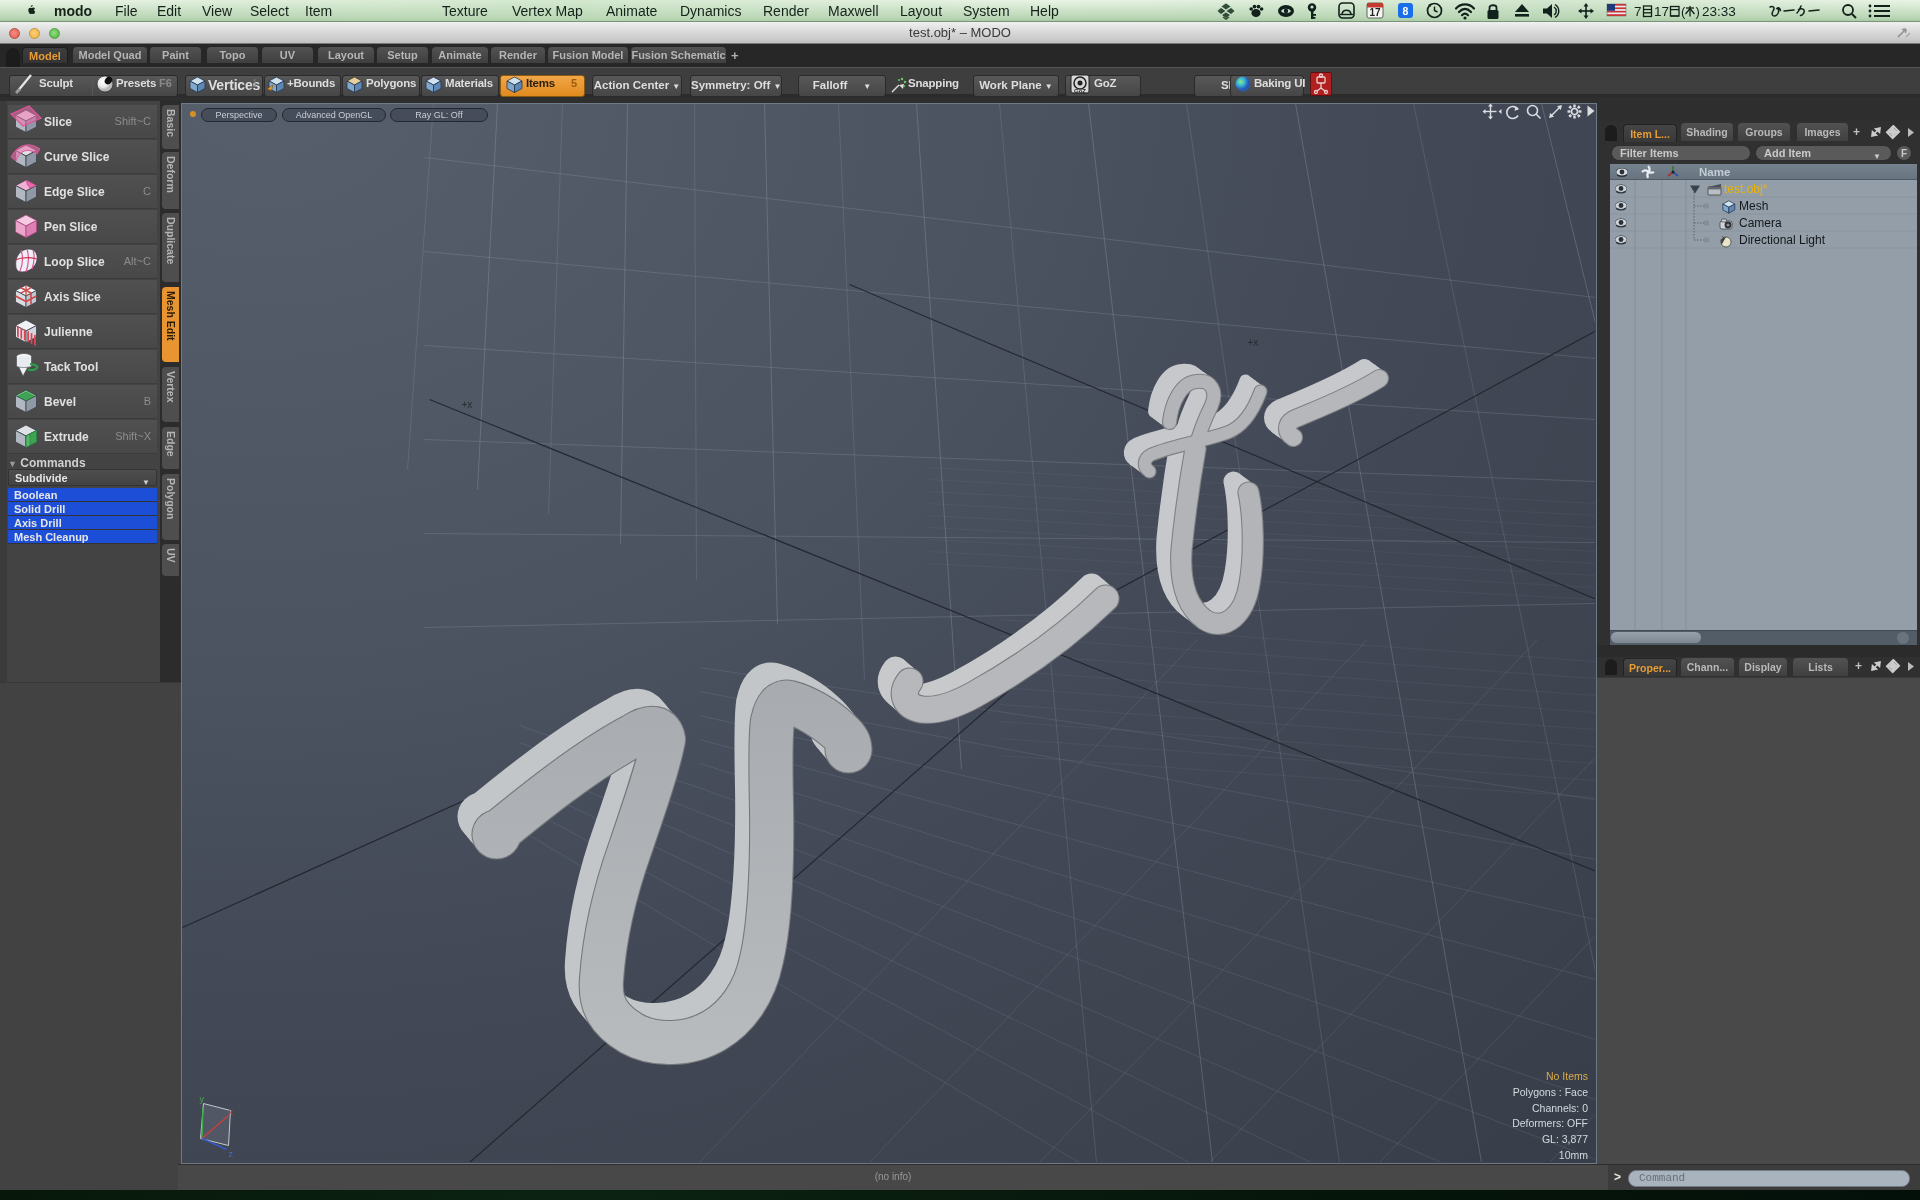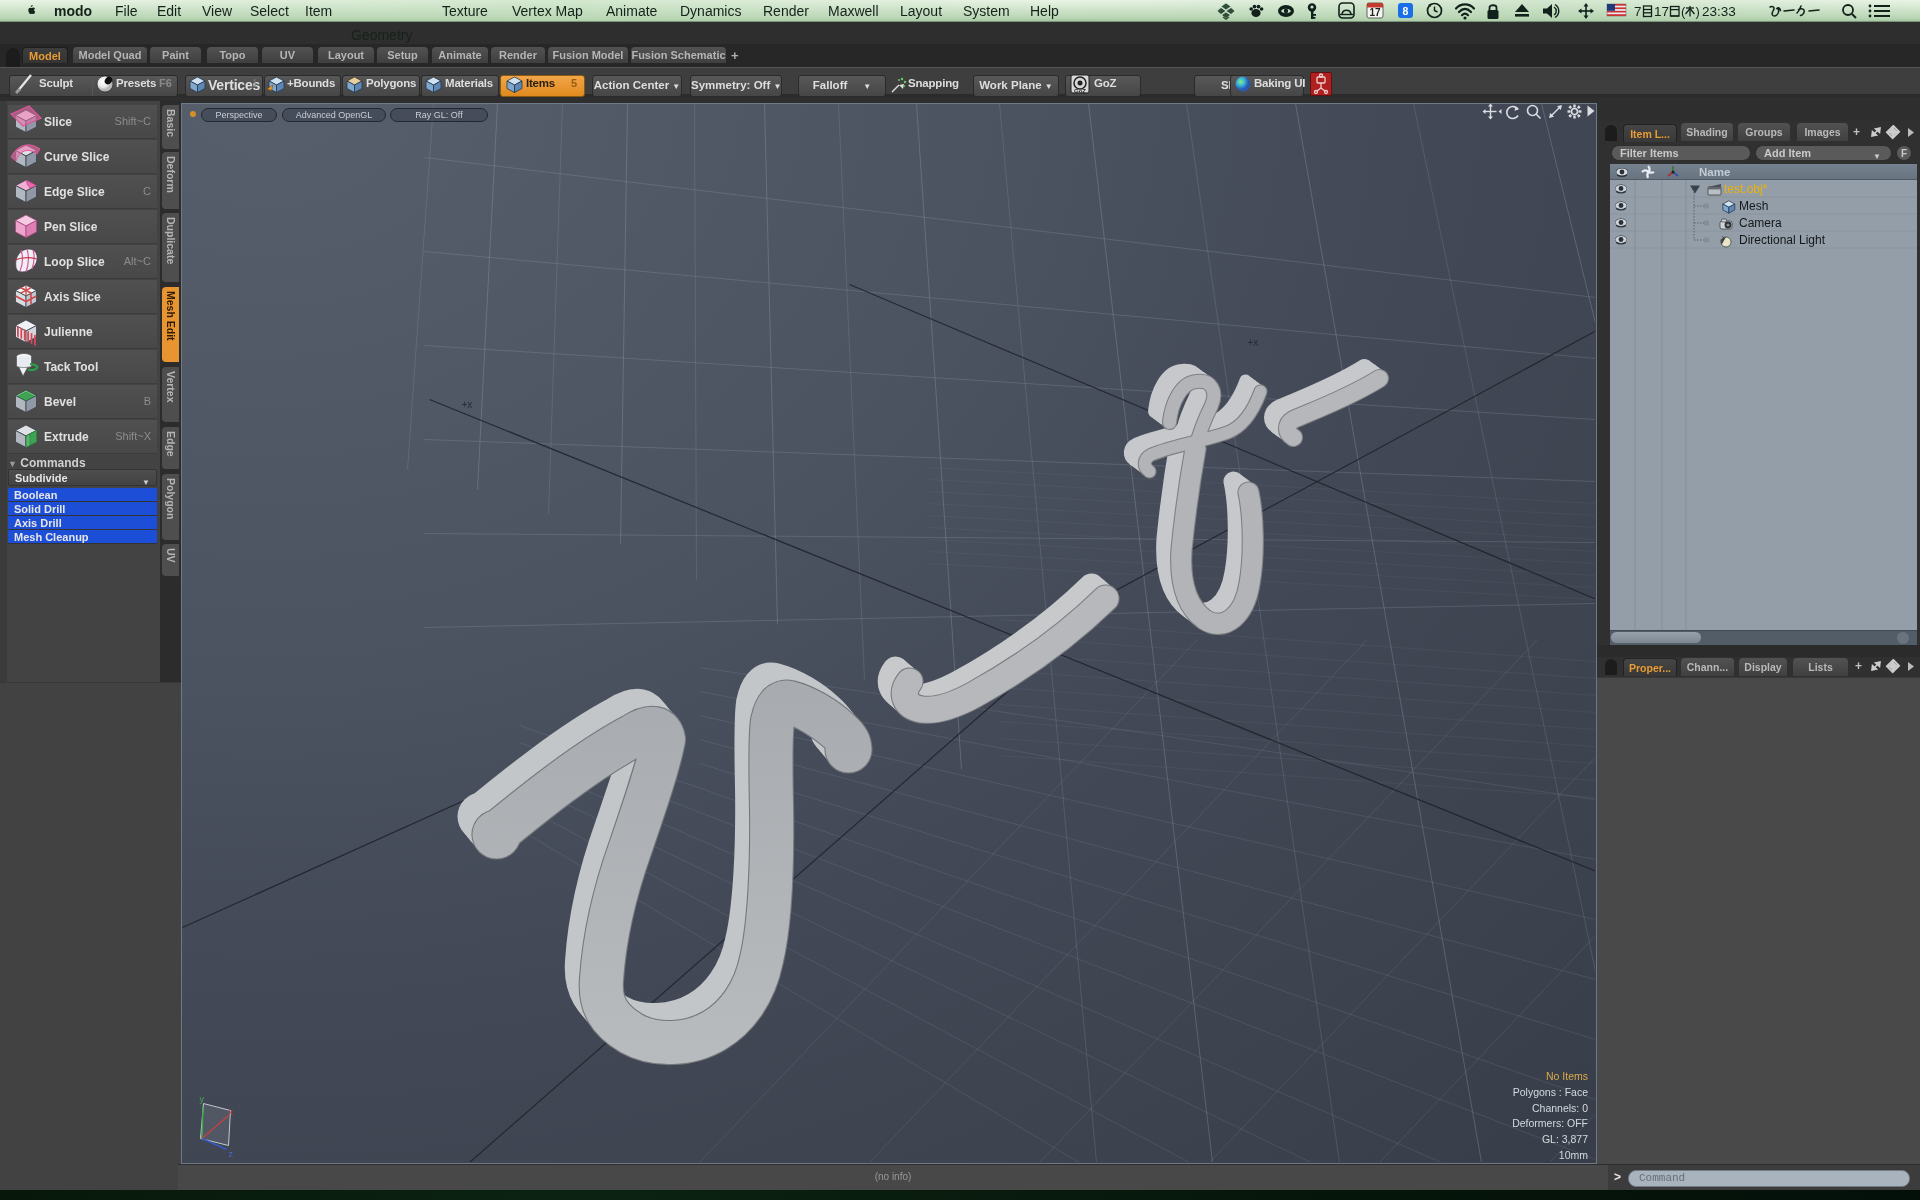--- a/index.html
+++ b/index.html
@@ -240,20 +240,32 @@
           <line x1="36" y1="6" x2="52" y2="6"></line>
           <line x1="36" y1="11" x2="52" y2="11"></line>
           <line x1="36" y1="16" x2="52" y2="16"></line>
         </g>
       <g fill="#13211a">
           <circle cx="32" cy="6" r="1.4"></circle>
           <circle cx="32" cy="11" r="1.4"></circle>
           <circle cx="32" cy="16" r="1.4"></circle>
         </g>
     </svg>
+  </div>
+  <div id="titlebar" class="abs">
+    <div class="tl" style="left:8.5px;background:radial-gradient(circle at 4px 4px,#f09084,#ed6a5e 60%,#c94c40);border:0.5px solid #b05046;"></div>
+    <div class="tl" style="left:28.5px;background:radial-gradient(circle at 4px 4px,#fad07a,#f5bd4f 60%,#d89b2b);border:0.5px solid #c29440;"></div>
+    <div class="tl" style="left:48.5px;background:radial-gradient(circle at 4px 4px,#9ade84,#61c354 60%,#47a13a);border:0.5px solid #58a04c;"></div>
+    <div class="title">test.obj* – MODO</div>
+      <svg width="20" height="16" style="position:absolute;right:6px;top:3px" opacity="0.55">
+        <g stroke="#555" stroke-width="1.5" fill="none">
+          <path d="M4 12 L12 4 M12 4 l-4 .5 M12 4 l-.5 4"></path>
+          <path d="M12 12 l4-4" opacity="0.6"></path>
+        </g>
+      </svg>
   </div>
 
   <div id="tabrow" class="abs">
     <div style="position:absolute;left:6px;top:4px;width:14px;height:19px;background:#1c1c1c;border-radius:7px 7px 0 0;"></div>
     <div class="wtab act" style="left:22px;width:46px;">Model</div>
     <div class="wtab" style="left:73px;width:74px;">Model Quad</div>
     <div class="wtab" style="left:150px;width:51px;">Paint</div>
     <div class="wtab" style="left:207px;width:51px;">Topo</div>
     <div class="wtab" style="left:262px;width:51px;">UV</div>
     <div class="wtab" style="left:318px;width:56px;">Layout</div>

